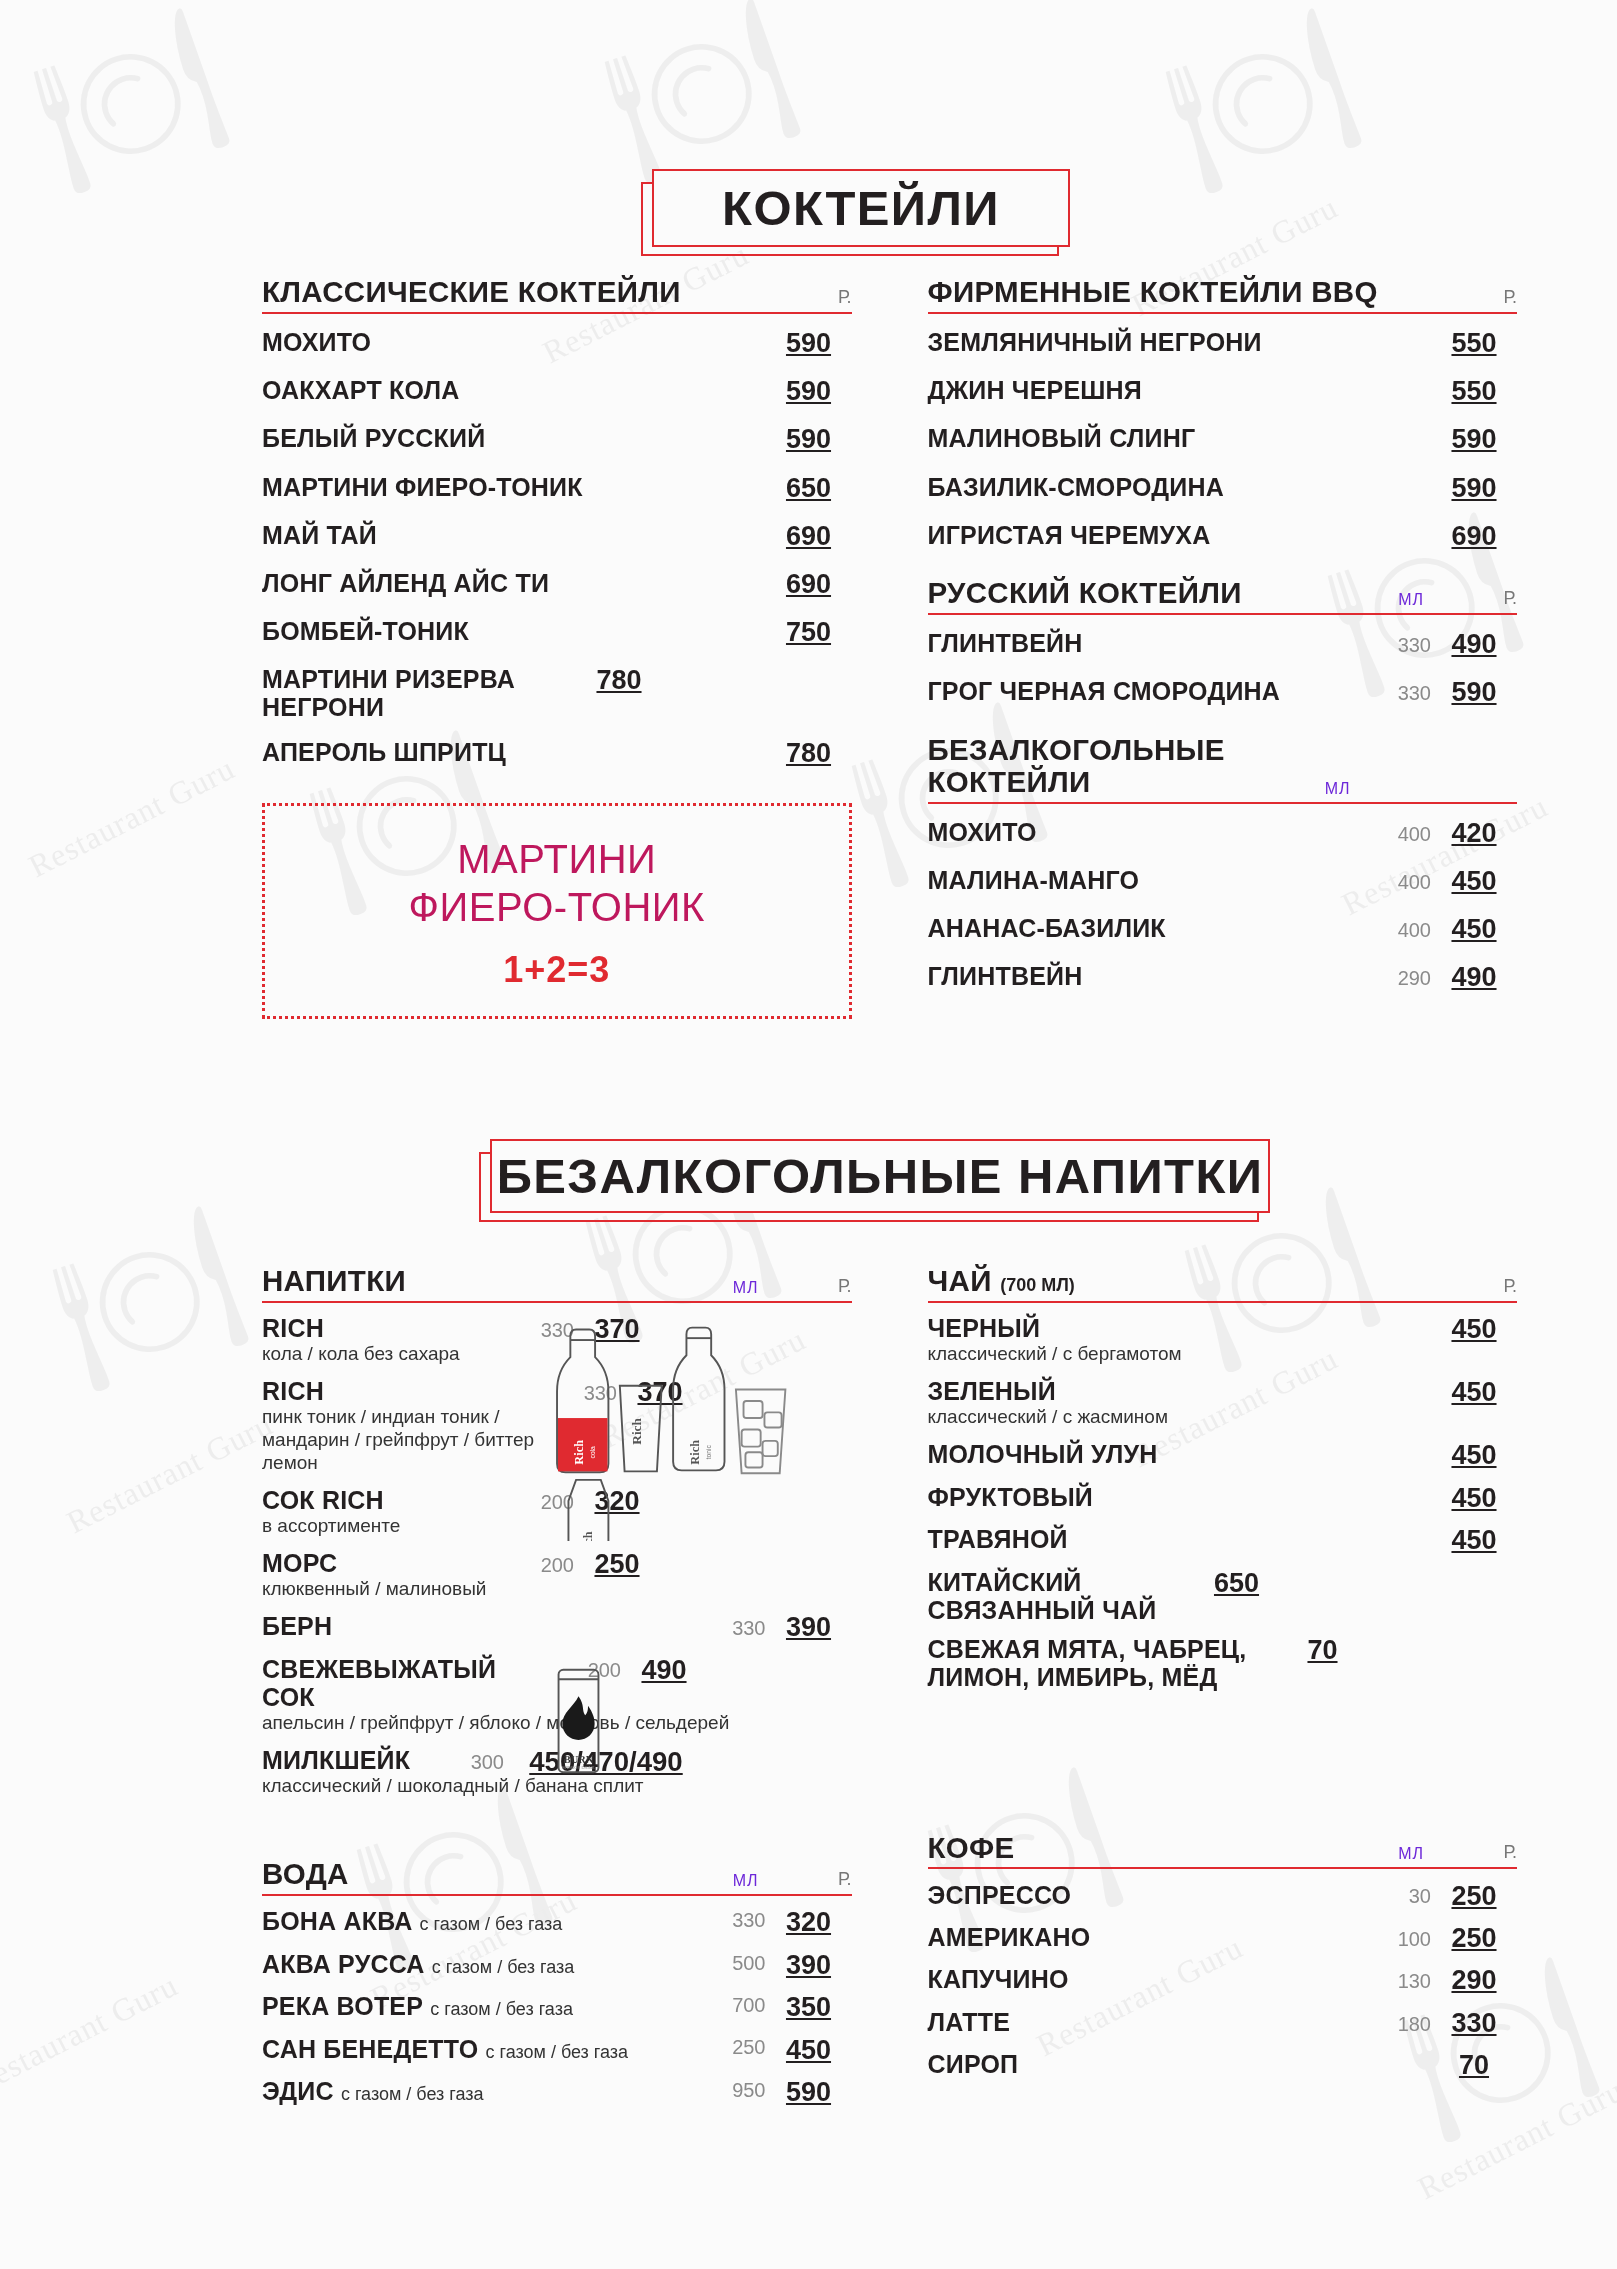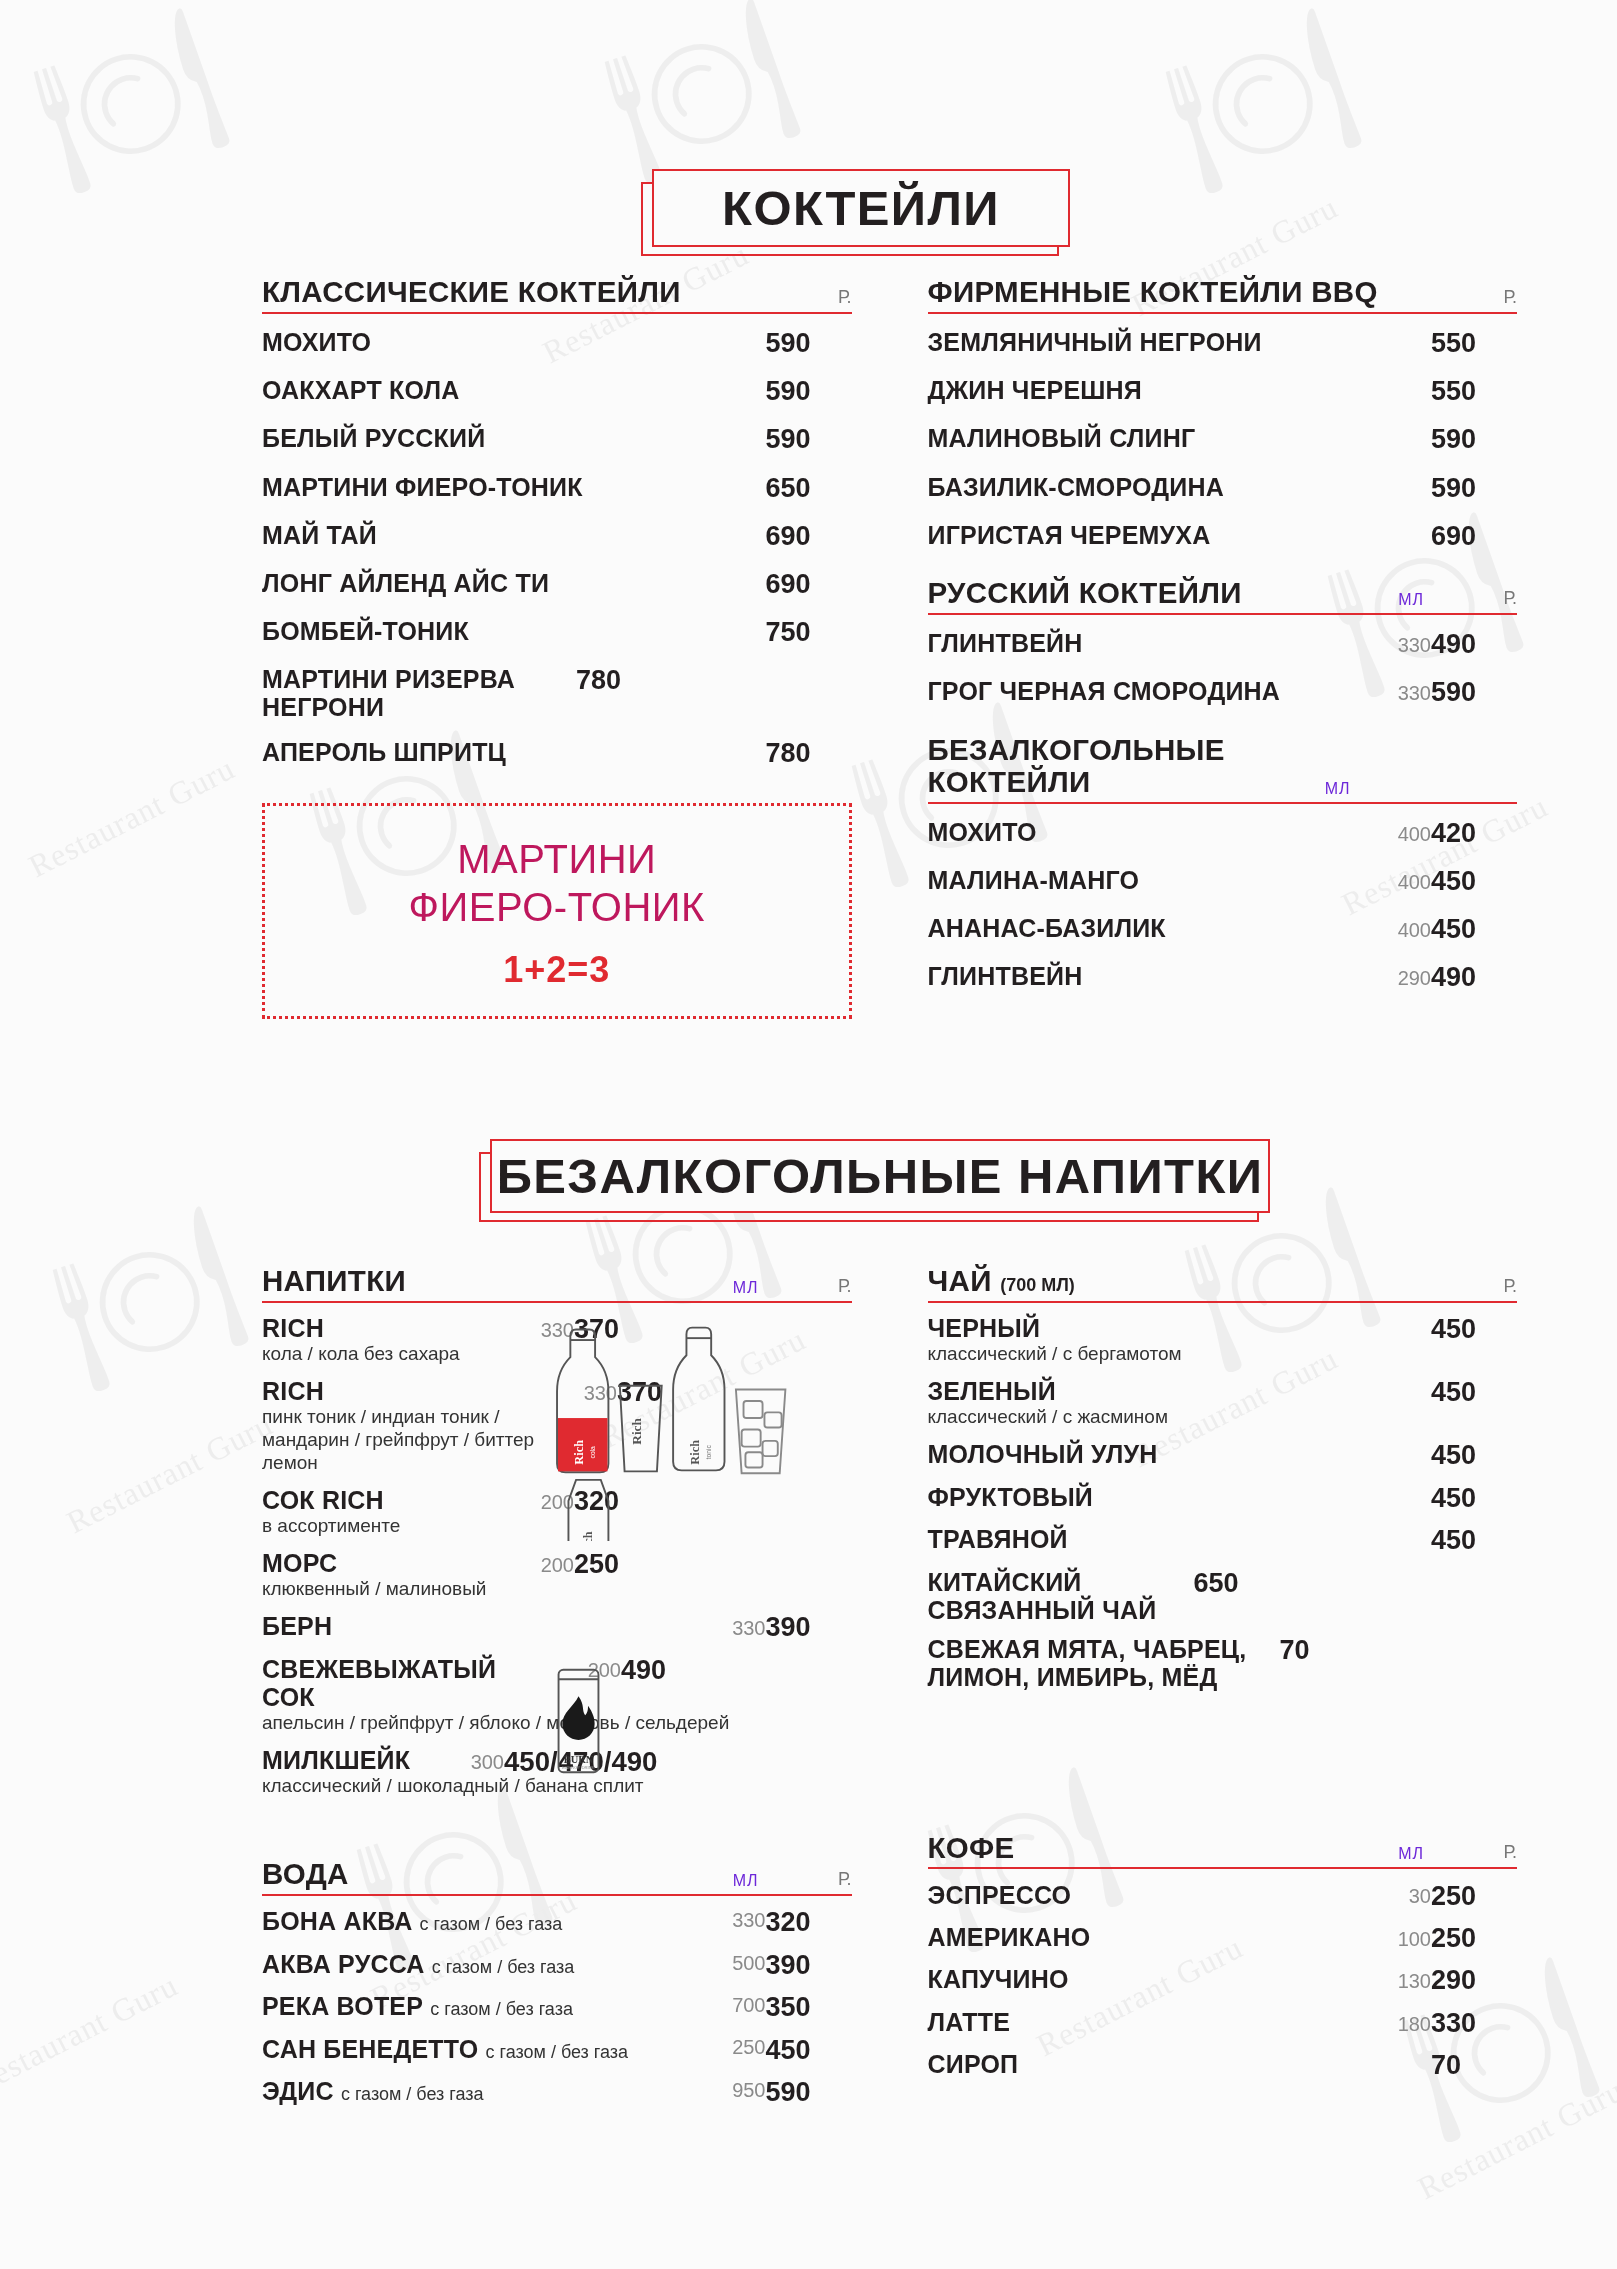--- a/index.html
+++ b/index.html
@@ -56,21 +56,21 @@
 
   
   .row{display:flex;align-items:flex-start;padding:8.6px 0 8.6px 0;}
   .row .nm{flex:1;font-size:25px;font-weight:bold;letter-spacing:0.2px;
            color:#231f20;line-height:1.12;}
   .row .nm .desc{display:block;font-size:19px;font-weight:normal;
            letter-spacing:0;color:#333;margin-top:1px;line-height:1.2;}
   .row .nm .inl{font-size:18px;font-weight:normal;letter-spacing:0;color:#333;}
   .row .vol{width:74px;text-align:right;font-size:20px;color:#8a8a8a;
             padding-top:4.8px;}
-  .row .prc{width:86px;text-align:left;font-size:27px;font-weight:bold;color:#231f20;}
+  .row .prc{width:86px;text-align:center;font-size:27px;font-weight:bold;color:#231f20;text-decoration:underline;}
   .row .prc.wide{width:204px;font-size:27.6px;}
   .row.tight{padding:5.7px 0;}
 
   
   .promo{
     border:3.8px dotted #e02a30;
     text-align:center;padding:28.5px 9.5px 25px;
     margin-top:25px;
   }
   .promo .l1{font-size:40px;font-weight:normal;line-height:1.22;color:#be185d;letter-spacing:0.5px;}

